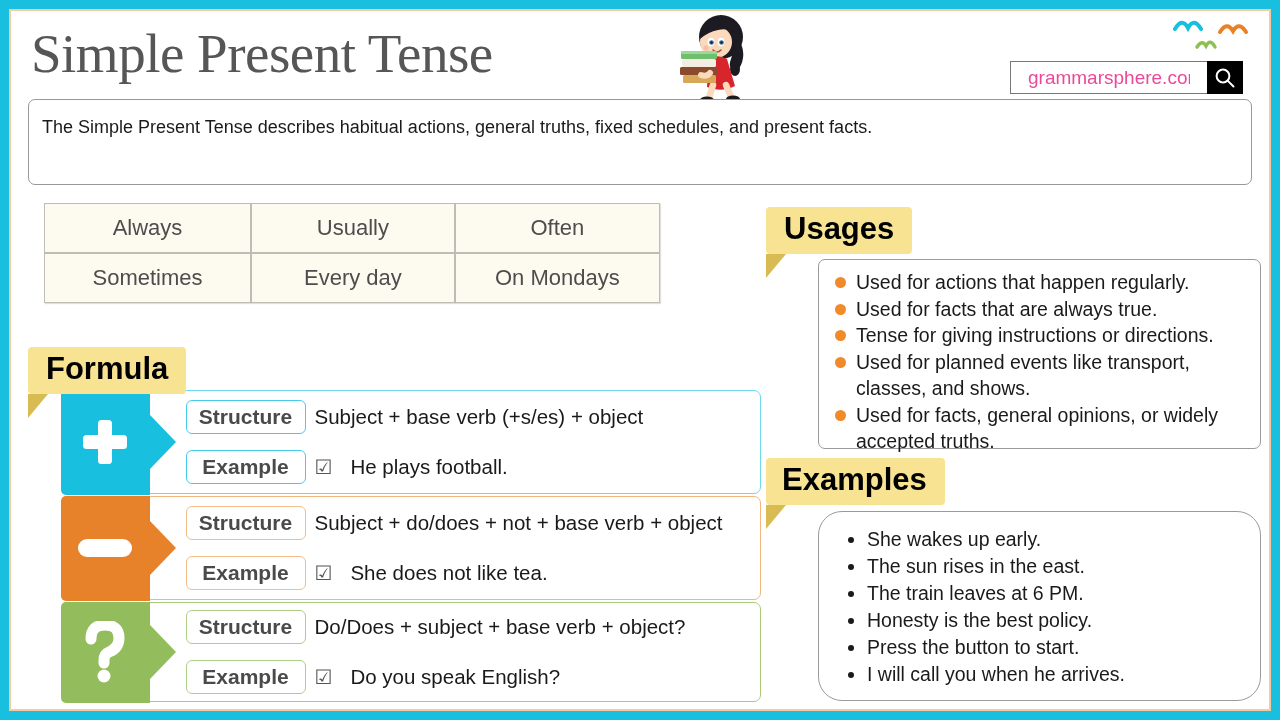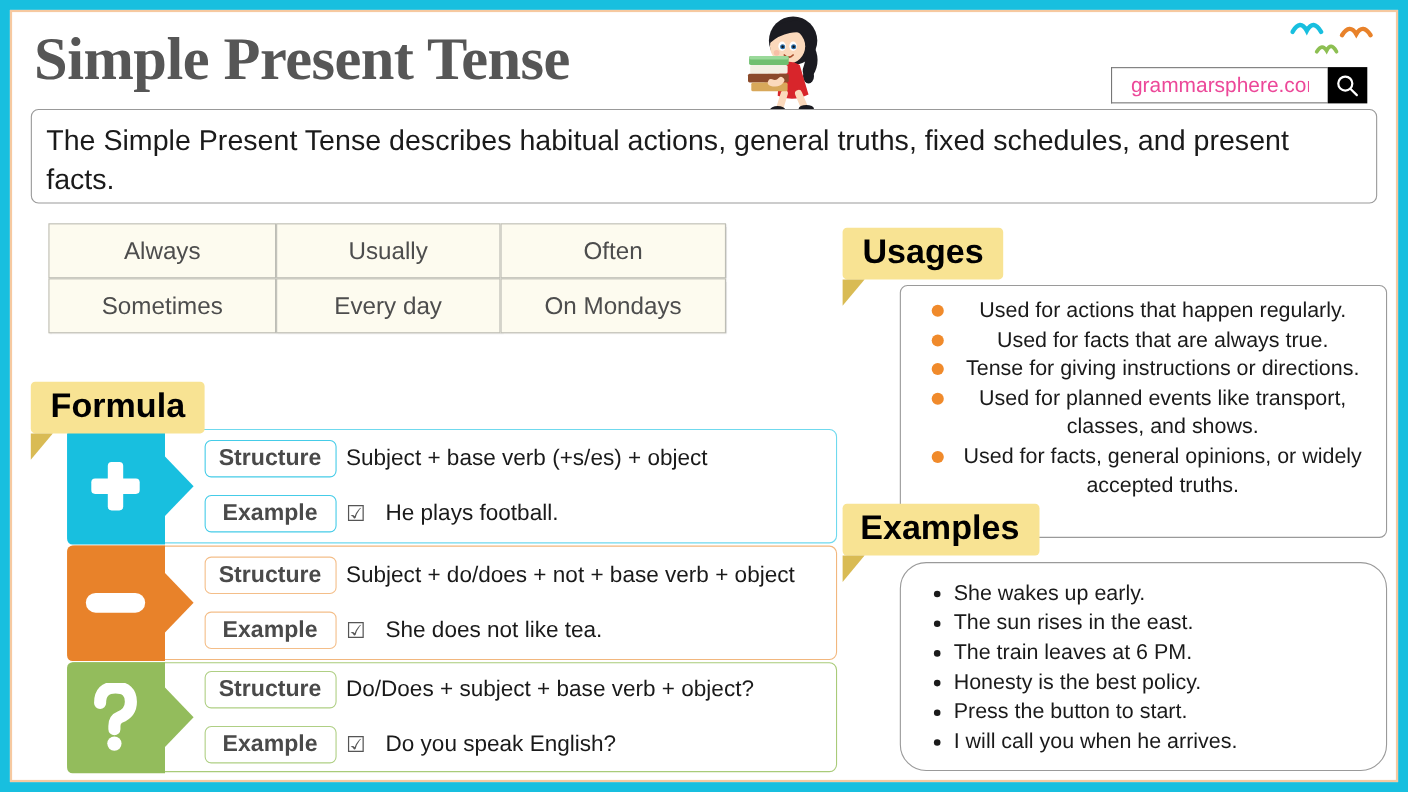--- a/index.html
+++ b/index.html
@@ -34,21 +34,21 @@
     position: absolute;
     left: 0; top: 0;
     width: 100%;
     height: 88px;
   }
   #page-title {
     position: absolute;
     left: 20px;
     top: 8px;
     font-family: "Liberation Serif", serif;
-    font-weight: bold;
+    font-weight: normal;
     font-size: 55px;
     line-height: 70px;
     color: #565656;
     letter-spacing: -0.5px;
     white-space: nowrap;
   }
 
   
   #girl-illustration {
     position: absolute;
@@ -105,21 +105,21 @@
     left: 17px;
     top: 88px;
     width: 1224px;
     height: 86px;
     border: 1.5px solid #999;
     border-radius: 7px;
     background: #fff;
     padding: 9px 13px;
   }
   #intro-text {
-    font-size: 26px;
+    font-size: 18px;
     line-height: 36px;
     color: #1a1a1a;
   }
 
   
   #adverb-table {
     position: absolute;
     left: 17px;
     top: 192px;
     width: 616px;
@@ -256,21 +256,21 @@
   }
 
   
   .right-panel {
     position: absolute;
     background: #fff;
     border: 1.5px solid #9a9a9a;
     border-radius: 7px;
     z-index: 3;
   }
-  #panel-usages   { left: 807px; top: 248px; width: 443px; height: 230px; padding: 9px 14px 9px 22px; text-align: center; }
+  #panel-usages   { left: 807px; top: 248px; width: 443px; height: 190px; padding: 9px 14px 9px 10px; }
   #panel-examples { left: 807px; top: 500px; width: 443px; height: 190px; padding: 14px 14px 9px 24px; border-radius: 24px; }
 
   #usages-list { list-style: none; }
   #usages-list li {
     position: relative;
     padding-left: 27px;
     font-size: 19.5px;
     line-height: 26.5px;
     color: #1a1a1a;
     margin-bottom: 0px;

